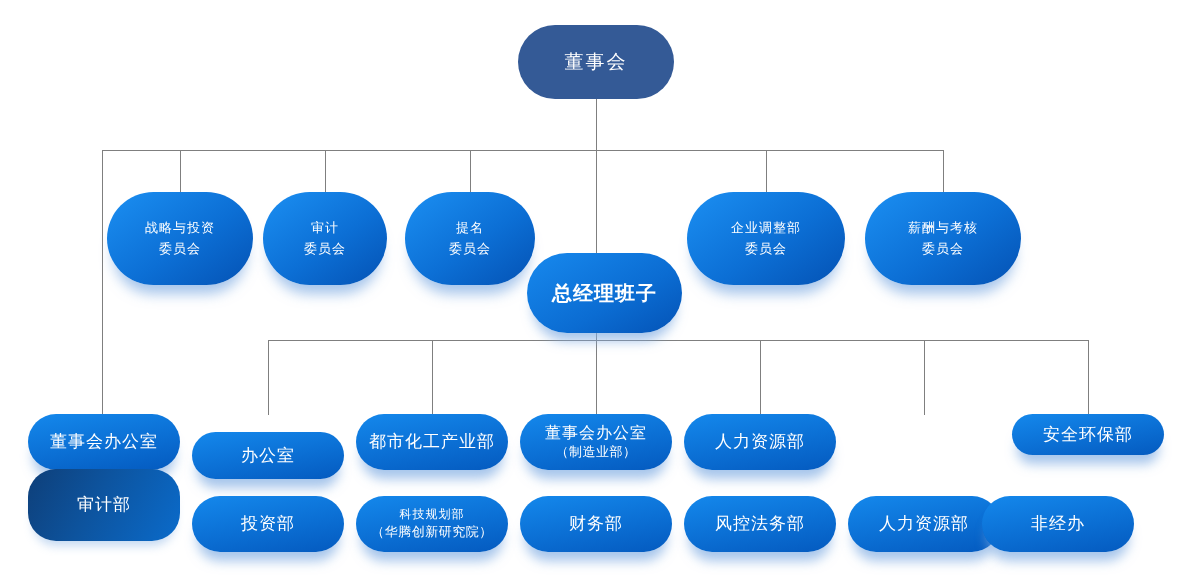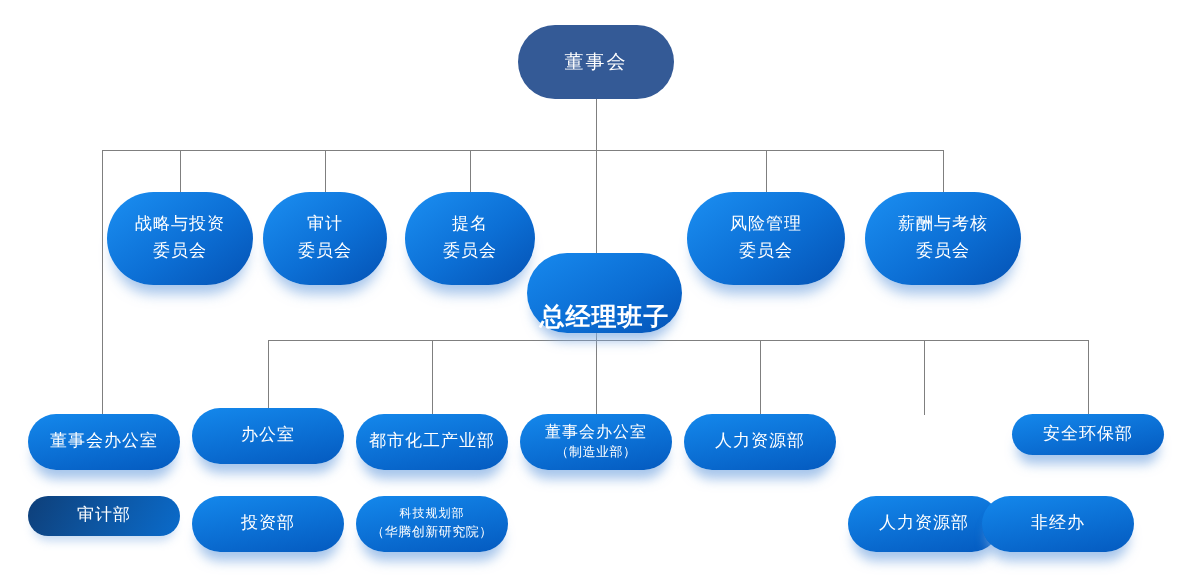--- a/index.html
+++ b/index.html
@@ -15,43 +15,42 @@
   .hline{height:1px;}
   .vline{width:1px;}
   
   .node{
     position:absolute;
     display:flex;flex-direction:column;
     align-items:center;justify-content:center;
     color:#ffffff;text-align:center;
     box-sizing:border-box;
   }
-  .node .line{display:block;font-family:Liberation Mono, monospace;}
+  .node .line{display:block;}
   .node .sub{display:block;font-size:13px;margin-top:3px;letter-spacing:0.5px;}
   .node .sub:empty{display:none;}
   
   .board{
     background:#345a96;
     border-radius:37px;
     font-size:19px;letter-spacing:2px;
   }
   
   .committee{
     background:linear-gradient(145deg,#1b8ff2 0%,#0c6fd5 55%,#0452b4 100%);
     border-radius:47px;
-    font-size:17px;line-height:1.55;letter-spacing:1px;
+    font-size:13px;line-height:1.55;letter-spacing:1px;
     box-shadow:0 15px 13px -6px rgba(128,173,227,.7);
   }
   
   .gm{
     background:linear-gradient(150deg,#1789ee 0%,#0b6cd2 60%,#0453b6 100%);
     border-radius:40px;
-    font-size:25px;font-weight:bold;letter-spacing:1px;
+    font-size:20px;font-weight:bold;letter-spacing:1px;
     box-shadow:0 14px 12px -6px rgba(128,173,227,.7);
-    justify-content:flex-end;
   }
   
   .dept{
     background:linear-gradient(170deg,#1488ec 0%,#0b6fd4 55%,#045abf 100%);
     border-radius:28px;
     font-size:17px;letter-spacing:1px;line-height:1.15;
     box-shadow:0 14px 12px -5px rgba(128,173,227,.7);
   }
   .dept.dark{
     background:linear-gradient(118deg,#0e3f79 0%,#0d549f 45%,#0a6bcb 100%);
@@ -91,68 +90,76 @@
   </div>
   <div class="node committee" style="left:263px;top:192px;width:124px;height:93px;">
     <span class="line">审计</span>
     <span class="line">委员会</span>
   </div>
   <div class="node committee" style="left:405px;top:192px;width:130px;height:93px;">
     <span class="line">提名</span>
     <span class="line">委员会</span>
   </div>
   <div class="node committee" style="left:687px;top:192px;width:158px;height:93px;">
-    <span class="line">风险管理</span>
+    <span class="line">企业调整部</span>
     <span class="line">委员会</span>
   </div>
   <div class="node committee" style="left:865px;top:192px;width:156px;height:93px;">
     <span class="line">薪酬与考核</span>
     <span class="line">委员会</span>
   </div>
 
   <div class="node gm" style="left:527px;top:253px;width:155px;height:80px;">
     <span class="line">总经理班子</span>
   </div>
 
   <div class="node dept" style="left:28px;top:414px;width:152px;height:56px;">
     <span class="line">董事会办公室</span>
 
   </div>
-  <div class="node dept" style="left:192px;top:408px;width:152px;height:56px;">
+  <div class="node dept" style="left:192px;top:432px;width:152px;height:47px;">
     <span class="line">办公室</span>
 
   </div>
   <div class="node dept" style="left:356px;top:414px;width:152px;height:56px;">
     <span class="line">都市化工产业部</span>
 
   </div>
   <div class="node dept" style="left:520px;top:414px;width:152px;height:56px;">
     <span class="line" style="font-size:16px;">董事会办公室</span>
     <span class="sub">（制造业部）</span>
   </div>
   <div class="node dept" style="left:684px;top:414px;width:152px;height:56px;">
     <span class="line">人力资源部</span>
 
   </div>
   <div class="node dept" style="left:1012px;top:414px;width:152px;height:41px;">
     <span class="line">安全环保部</span>
 
   </div>
 
-  <div class="node dept dark" style="left:28px;top:496px;width:152px;height:40px;">
+  <div class="node dept dark" style="left:28px;top:469px;width:152px;height:72px;">
     <span class="line">审计部</span>
 
   </div>
   <div class="node dept" style="left:192px;top:496px;width:152px;height:56px;">
     <span class="line">投资部</span>
 
   </div>
   <div class="node dept" style="left:356px;top:496px;width:152px;height:56px;">
     <span class="line" style="font-size:12px;">科技规划部</span>
     <span class="sub">（华腾创新研究院）</span>
+  </div>
+  <div class="node dept" style="left:520px;top:496px;width:152px;height:56px;">
+    <span class="line">财务部</span>
+
+  </div>
+  <div class="node dept" style="left:684px;top:496px;width:152px;height:56px;">
+    <span class="line">风控法务部</span>
+
   </div>
   <div class="node dept" style="left:848px;top:496px;width:152px;height:56px;">
     <span class="line">人力资源部</span>
 
   </div>
   <div class="node dept" style="left:982px;top:496px;width:152px;height:56px;">
     <span class="line">非经办</span>
 
   </div>
 

